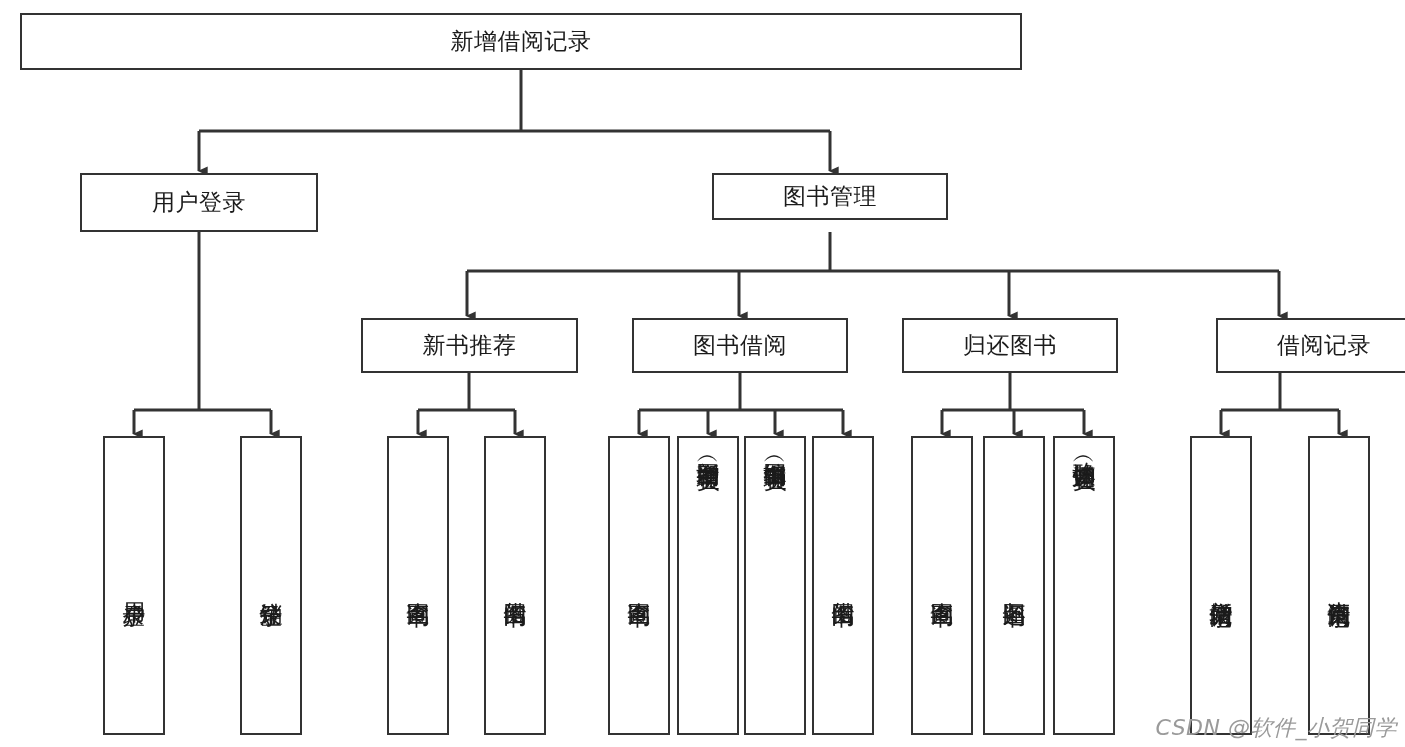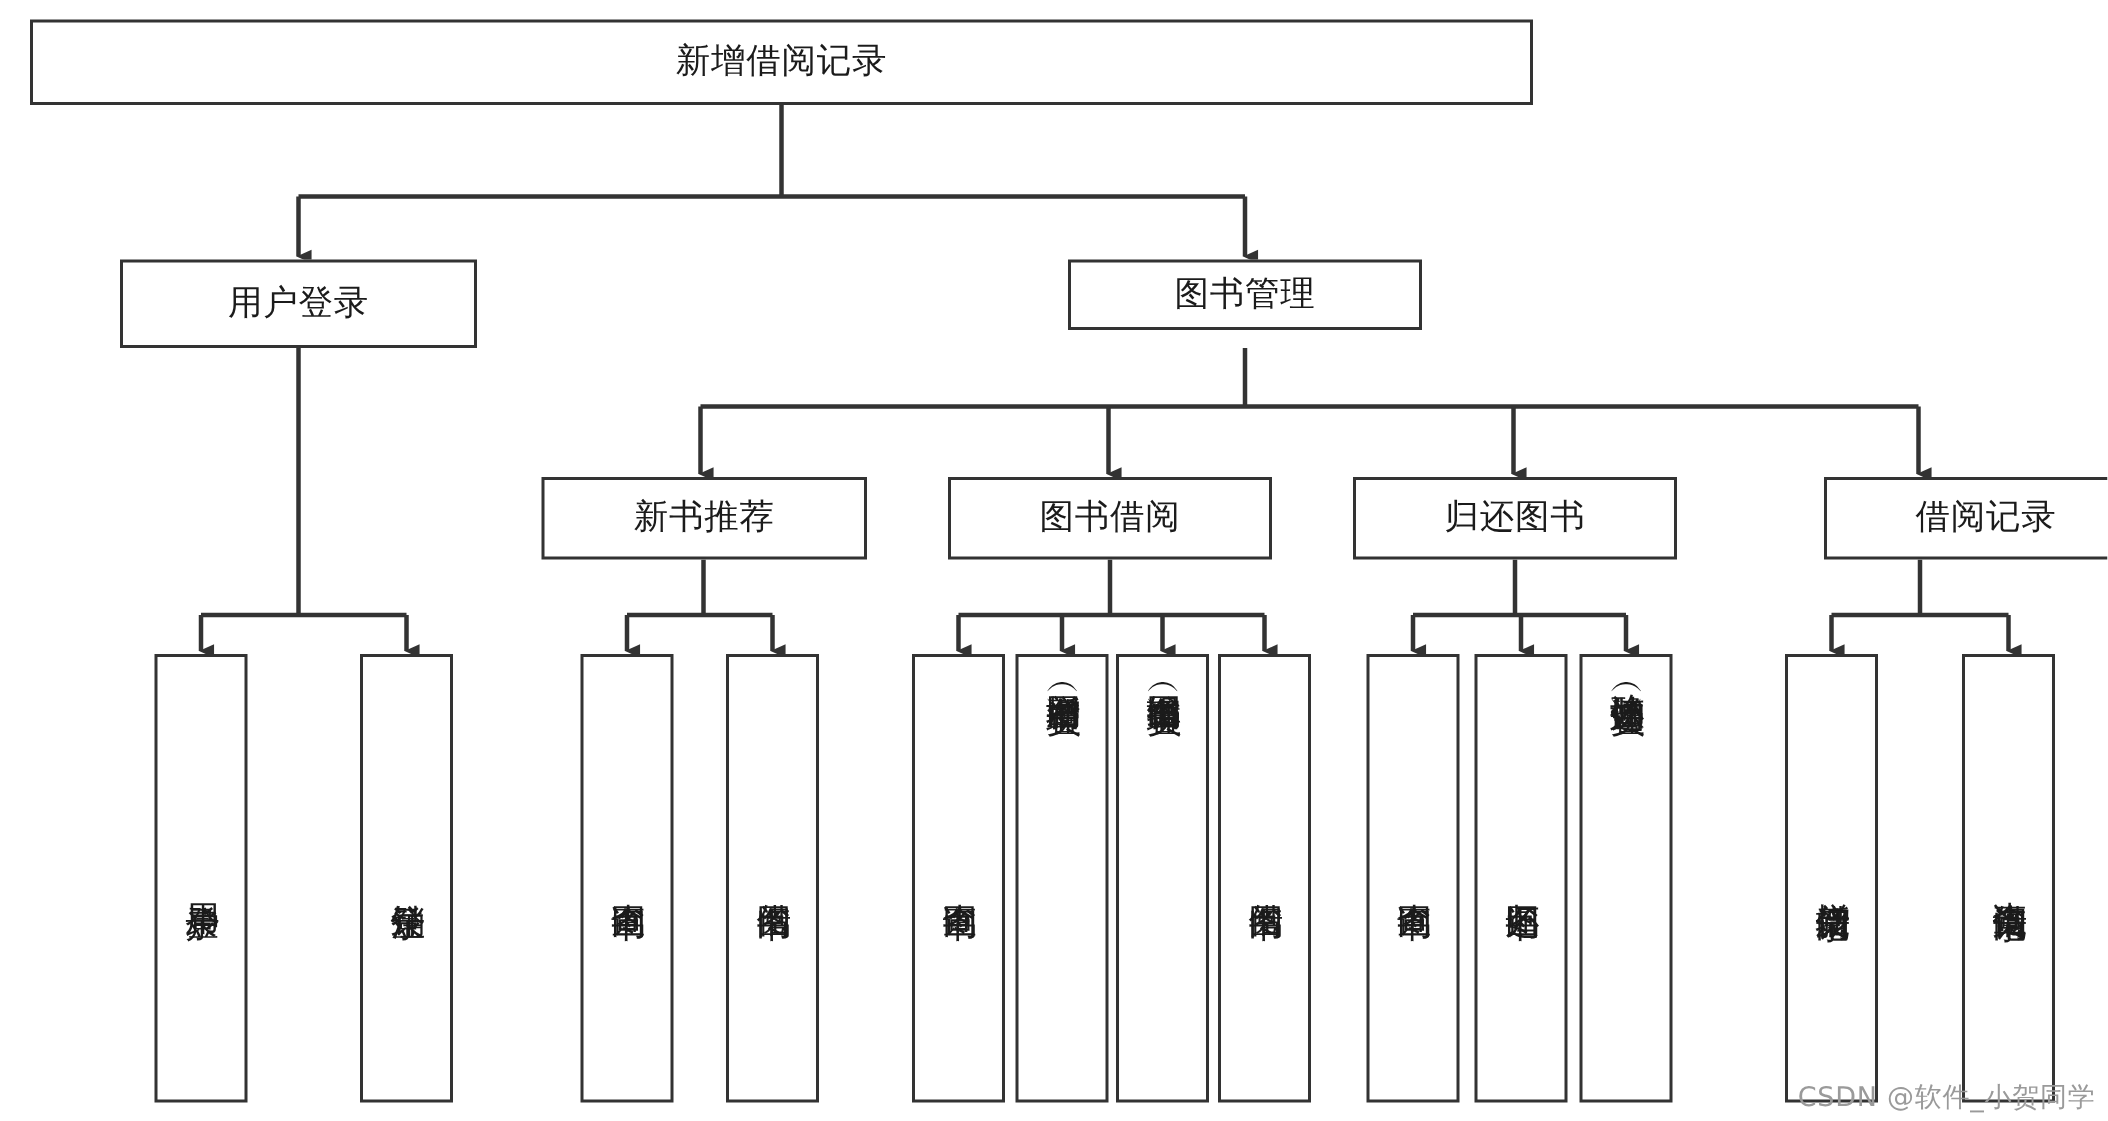--- a/index.html
+++ b/index.html
@@ -56,25 +56,26 @@
     padding-top: 6px;
   }
   .node-box.leaf.centered {
     align-items: center;
     padding-top: 0;
   }
   #watermark {
     position: absolute;
     right: 8px;
     bottom: 4px;
-    font-size: 18px;
+    font-size: 22px;
     color: #9a9a9a;
     white-space: nowrap;
     letter-spacing: 0.5px;
     pointer-events: none;
+    font-style: italic;
   }
 </style>
 </head>
 <body>
 
 <div id="diagram-root">
 
   <svg id="diagram-svg" viewBox="0 0 1405 747" xmlns="http://www.w3.org/2000/svg">
     <defs>
       <marker id="arrowhead" markerWidth="12" markerHeight="12" refX="5" refY="9.2" orient="auto" markerUnits="userSpaceOnUse">

